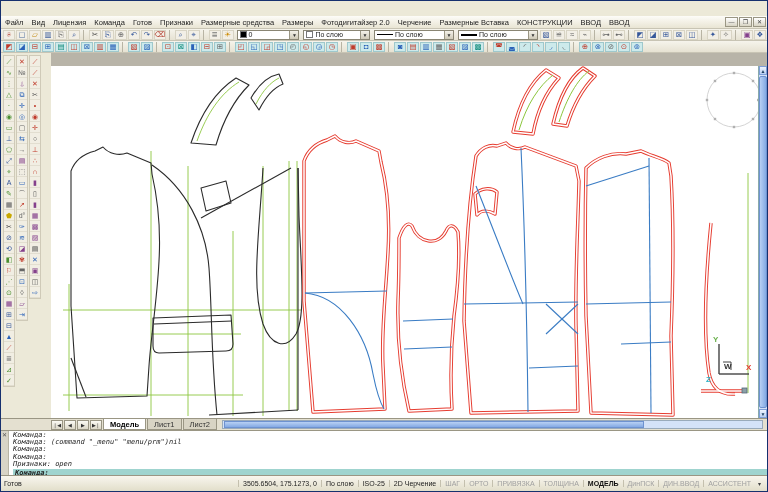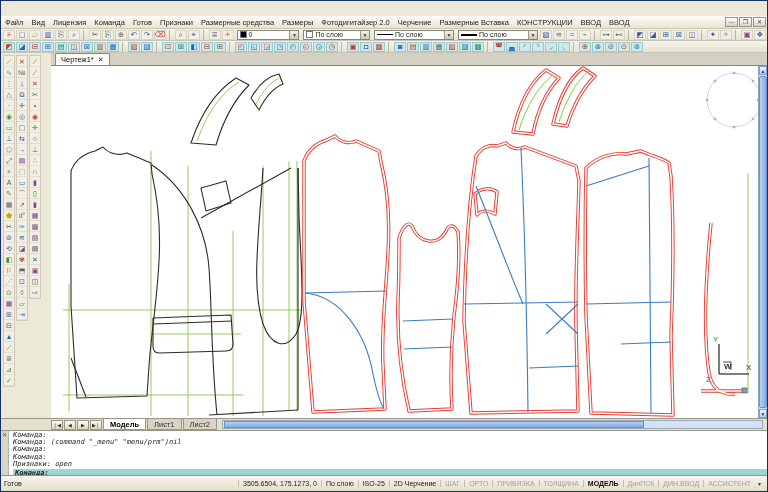--- a/index.html
+++ b/index.html
@@ -319,26 +319,20 @@
           <span class="lt-cell" style="color: rgb(132, 64, 140);">▨</span>
           <span class="lt-cell" style="color: rgb(85, 85, 85);">▤</span>
           <span class="lt-cell" style="color: rgb(42, 98, 184);">✕</span>
           <span class="lt-cell" style="color: rgb(132, 64, 140);">▣</span>
           <span class="lt-cell" style="color: rgb(85, 85, 85);">◫</span>
           <span class="lt-cell" style="color: rgb(42, 98, 184);">⇨</span>
         </div>
     </div>
 
     <div class="doc-area">
-      <div class="doctab-strip">
-        <div class="doctab">
-          <span>Чертеж1*</span>
-          <span class="x">✕</span>
-        </div>
-      </div>
 
       <div class="canvas">
         <svg width="707" height="353" viewBox="0 0 707 353">
           <defs>
             <path id="r1" d="M253,95 C257,84 266,77 276,74 L284,70 C290,77 299,78 305,75 L328,85 L330,96 C336,120 339,152 337,186 C335,226 330,264 332,300 L334,343 L262,346 L253,235 Z"></path>
             <path id="r2" d="M348,172 C352,160 357,155 361,160 C367,177 387,181 395,165 C398,158 403,158 407,166 C409,190 407,220 403,250 C400,280 399,310 401,343 L358,345 C350,310 346,270 347,235 C348,212 348,190 348,172 Z"></path>
             <path id="r3" d="M425,90 C430,82 438,78 446,80 L455,77 C460,83 468,84 474,81 L525,100 L528,115 C527,160 524,210 525,260 L527,345 L420,347 L413,255 C414,195 418,135 425,90 Z"></path>
             <path id="r4" d="M535,102 C545,92 560,86 575,88 L590,85 C600,90 612,92 618,97 L620,110 C623,160 622,220 620,270 L622,349 L540,347 L535,250 C534,200 534,150 535,102 Z"></path>
             <path id="r5" d="M462,66 C468,38 480,16 495,4 L508,12 C495,26 486,46 482,68 Z"></path>
             <path id="r6" d="M502,58 C508,32 518,12 532,2 L544,10 C532,22 522,40 516,60 Z"></path>

